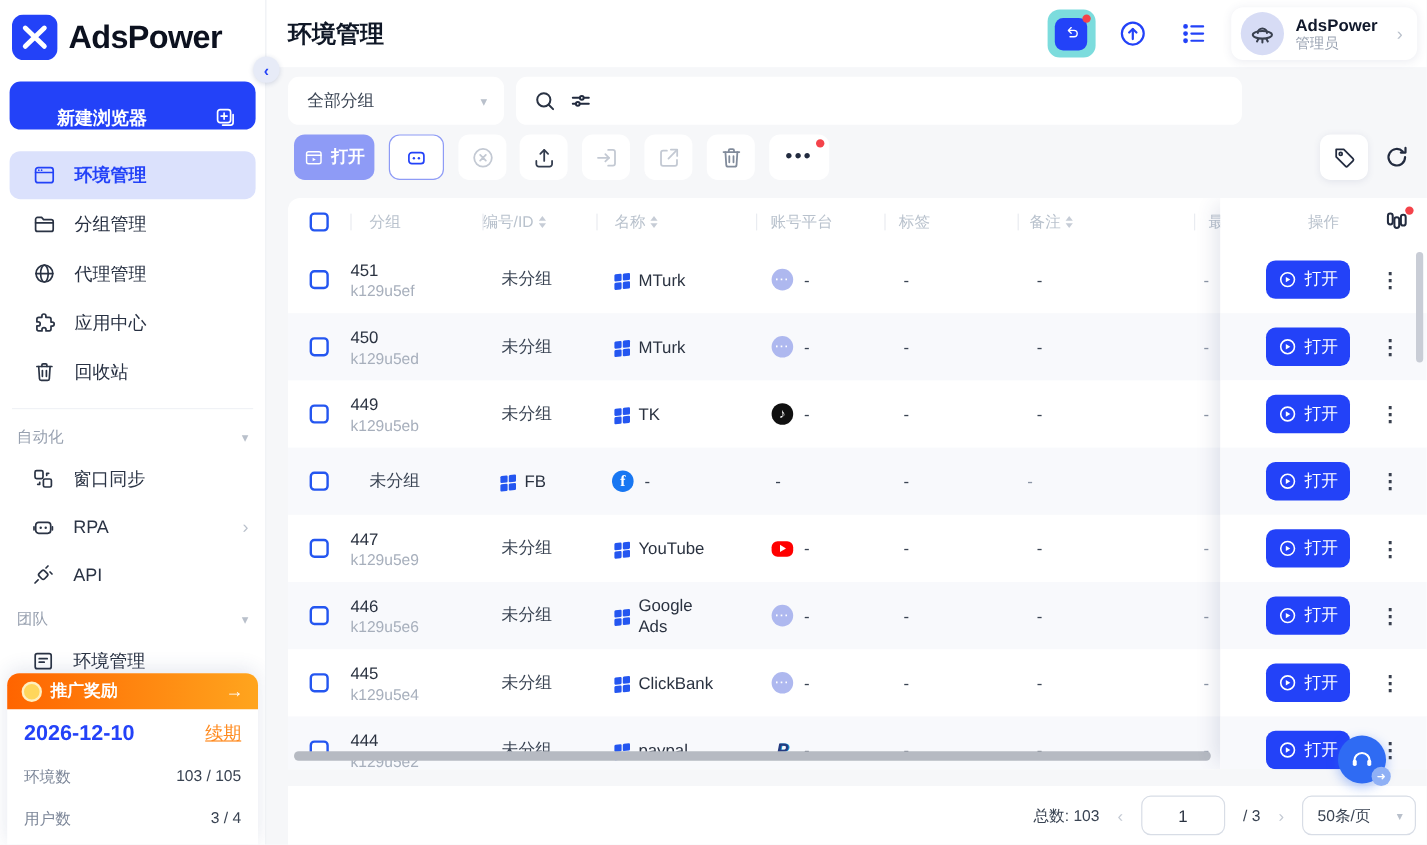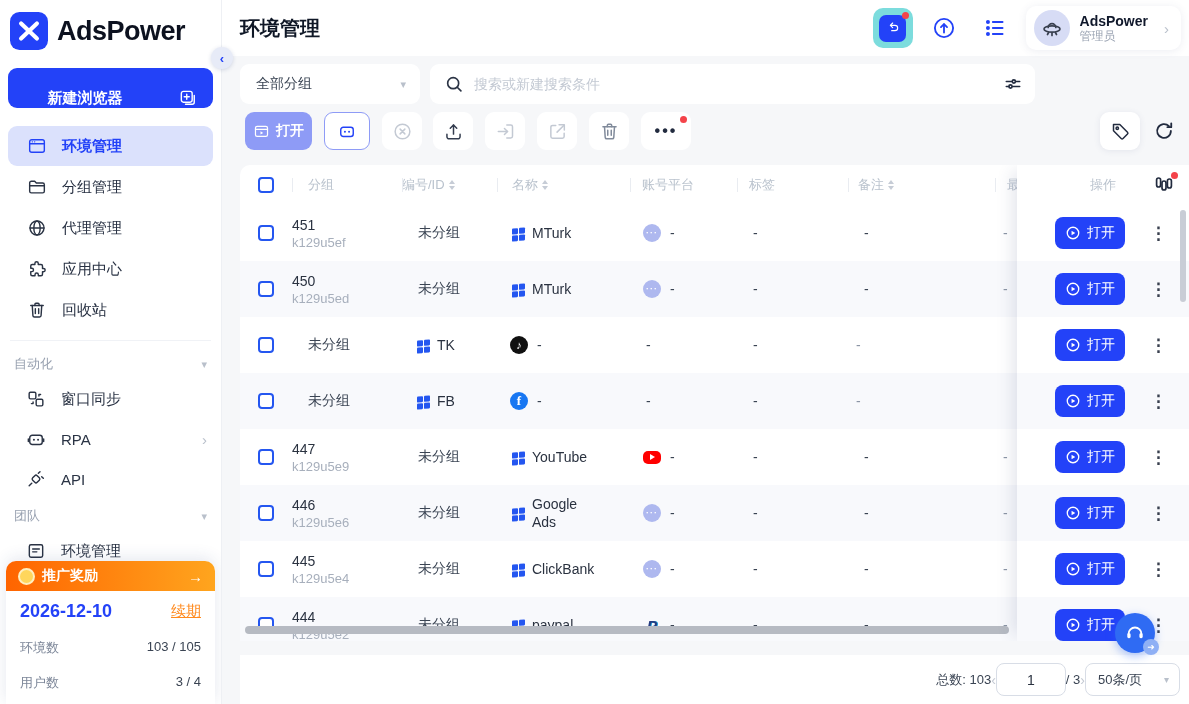--- a/index.html
+++ b/index.html
@@ -122,21 +122,21 @@
   .col-setting{position:absolute;right:13px;top:8px;width:24px;height:24px;color:#222b3f;cursor:pointer}
   .col-setting .red-dot{top:-1px;right:-2px}
   .arow{height:56px;display:flex;align-items:center;background:#fff}
   .arow:nth-child(even){background:#f8f9fc}
   .open-btn{margin-left:38px;height:32px;padding:0 10px;background:#2342f8;border:0;border-radius:8px;color:#fff;font-size:14px;display:flex;align-items:center;gap:6px;cursor:pointer;font-family:inherit}
   .kebab{margin-left:auto;margin-right:22px;color:#39404f;font-size:17px;font-weight:700;cursor:pointer;line-height:1}
   .vscroll{position:absolute;right:3px;top:45px;width:6px;height:92px;background:#c9cdd6;border-radius:3px;z-index:8;cursor:pointer}
   .hscroll{position:absolute;left:5px;right:180px;bottom:7px;height:8px;background:#b6bac2;border-radius:4px;z-index:5;cursor:pointer}
 
   
-  .footer{position:absolute;left:18px;right:0;bottom:0;height:49px;background:#fff;display:flex;align-items:center;justify-content:flex-end;padding-right:9px;font-size:13px;color:#3a4453}
+  .footer{position:absolute;left:18px;right:0;bottom:0;height:49px;background:#fff;display:flex;align-items:center;justify-content:flex-end;gap:15px;padding-right:9px;font-size:13px;color:#3a4453}
   .pg-chev{color:#c3c9d3;font-size:14px;cursor:pointer}
   .page-input{width:70px;height:33px;border:1px solid #d8dde6;border-radius:8px;text-align:center;font-size:14px;color:#2a3240;outline:none;background:#fff;font-family:inherit}
   .size-select{width:95px;height:33px;border:1px solid #d8dde6;border-radius:8px;display:flex;align-items:center;justify-content:space-between;padding:0 10px 0 12px;cursor:pointer;background:#fff}
   .size-select .chev{color:#b9c0cb;font-size:10px}
 
   .support{position:absolute;right:34px;bottom:51px;width:40px;height:40px;border-radius:50%;background:#2f6bf3;z-index:50;display:flex;align-items:center;justify-content:center;color:#fff;cursor:pointer;box-shadow:0 3px 10px rgba(47,107,243,.4)}
   .support .mini{position:absolute;right:-4px;bottom:-2px;width:16px;height:16px;border-radius:50%;background:#8fb0f5;display:flex;align-items:center;justify-content:center;color:#fff;font-size:9px}
 </style>
 </head>
 <body>
@@ -314,21 +314,20 @@
 
   <div class="group-select">
     <span>全部分组</span>
     <span class="chev">▾</span>
   </div>
   <div class="search-box">
     <svg class="ic sicon" width="20" height="20" viewBox="0 0 24 24" style="stroke-width:2">
         <circle cx="11" cy="11" r="6.6"></circle>
         <path d="M15.9 15.9L20.3 20.3"></path>
       </svg>
-    <input type="text" placeholder="搜索或新建搜索条件" style="">
     <svg class="ic ficon" width="20" height="20" viewBox="0 0 24 24" style="stroke-width:2">
         <path d="M4 9h6.5M15.5 9H20M4 15h3M11.5 15H20"></path>
         <circle cx="13" cy="9" r="1.9"></circle>
         <circle cx="9" cy="15" r="1.9"></circle>
       </svg>
   </div>
 
   <div class="tool-row">
     <div class="tbtn bulk-open">
       <svg class="ic" width="17" height="17" viewBox="0 0 24 24" style="color:#fff">
@@ -487,20 +486,24 @@
       <span class="dashv">-</span>
     </div>
     <div class="cell c-note">-</div>
     <div class="cell c-tag">-</div>
     <div class="cell c-last">-</div>
   </div>
         <div class="grid trow">
     <div class="cell c-check">
             <span class="checkbox"></span>
           </div>
+    <div class="cell c-id">
+      <div class="id-num">449</div>
+      <div class="id-code">k129u5eb</div>
+    </div>
     <div class="cell c-group">未分组</div>
     <div class="cell c-name">
       <span class="win-ic">
               <i></i>
               <i></i>
               <i></i>
               <i></i>
             </span>
       <span class="name-text">TK</span>
     </div>

